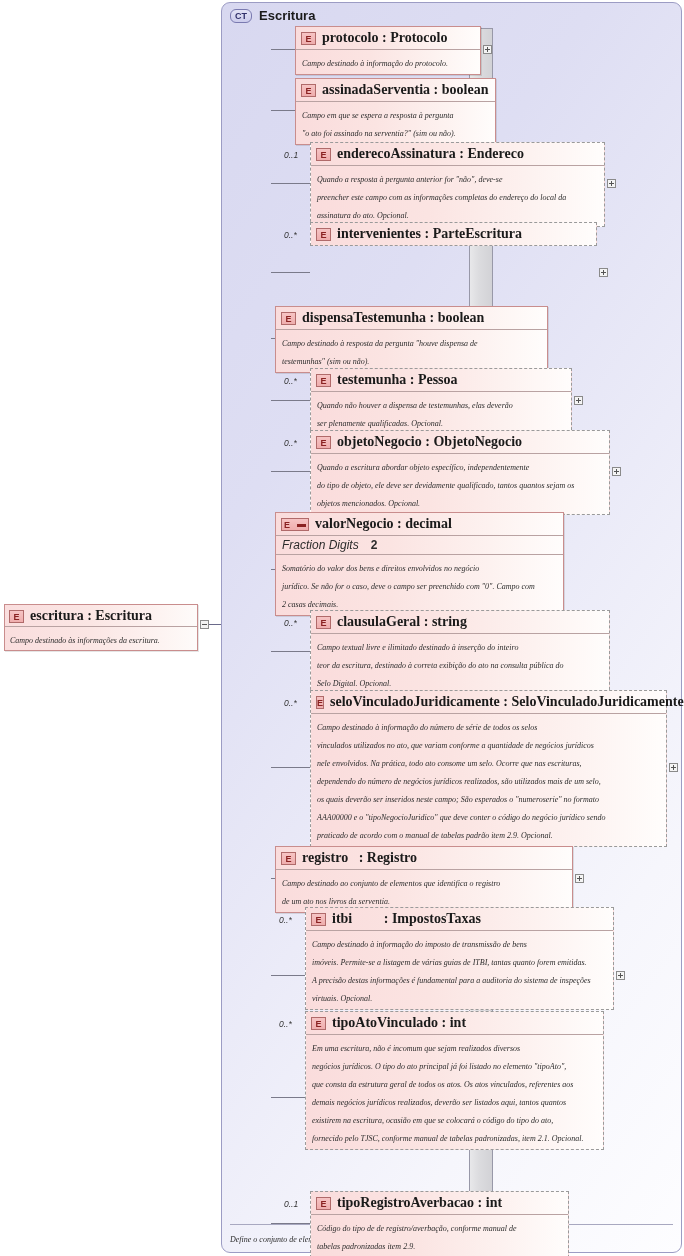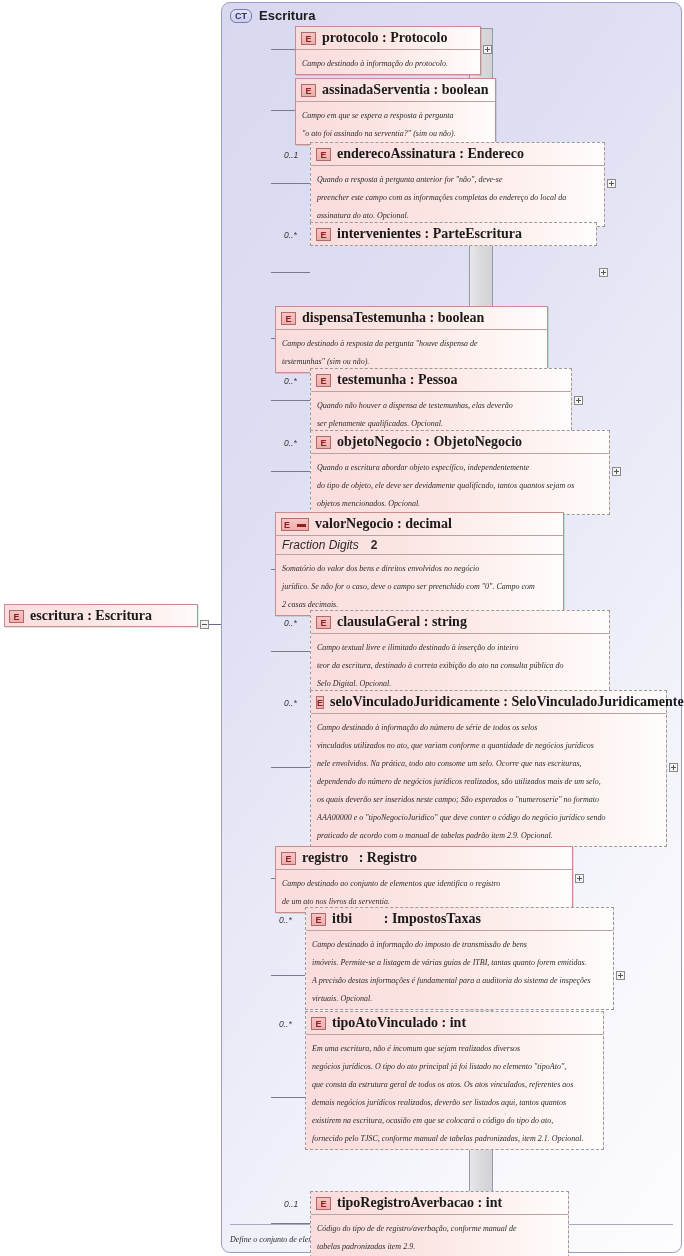--- a/index.html
+++ b/index.html
@@ -265,20 +265,23 @@
   #ct-footer .edoc { font-size: 8px; }
 </style>
 </head>
 <body>
 
 <div id="root-element">
   <div class="ebox-title">
     <span class="e-badge">E</span>
     <span class="ename">escritura : Escritura</span>
   </div>
+  <div class="ebox-doc">
+    <span class="edoc">Campo destinado às informações da escritura.</span>
+  </div>
 </div>
 
 <div id="root-collapse"></div>
 <div id="root-connector-line"></div>
 
 <div id="ct-panel">
 
   <div id="ct-header">
     <span class="ct-badge">CT</span>
     <span id="ct-title">Escritura</span>

